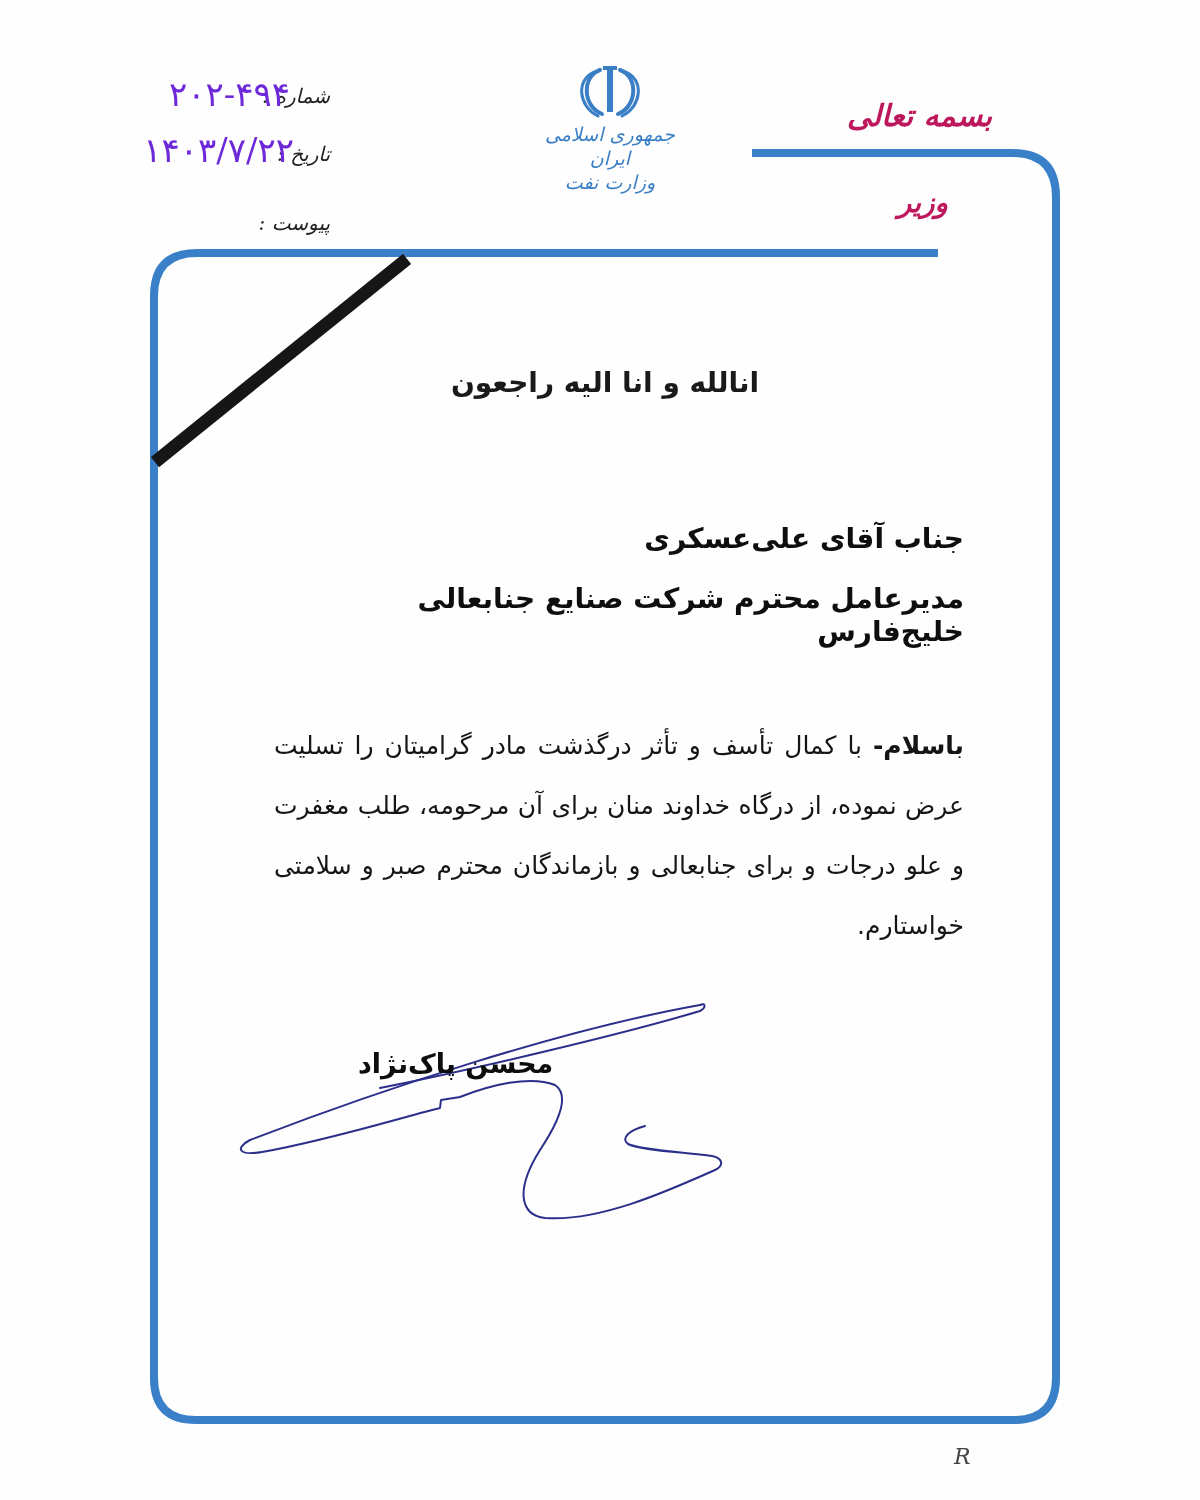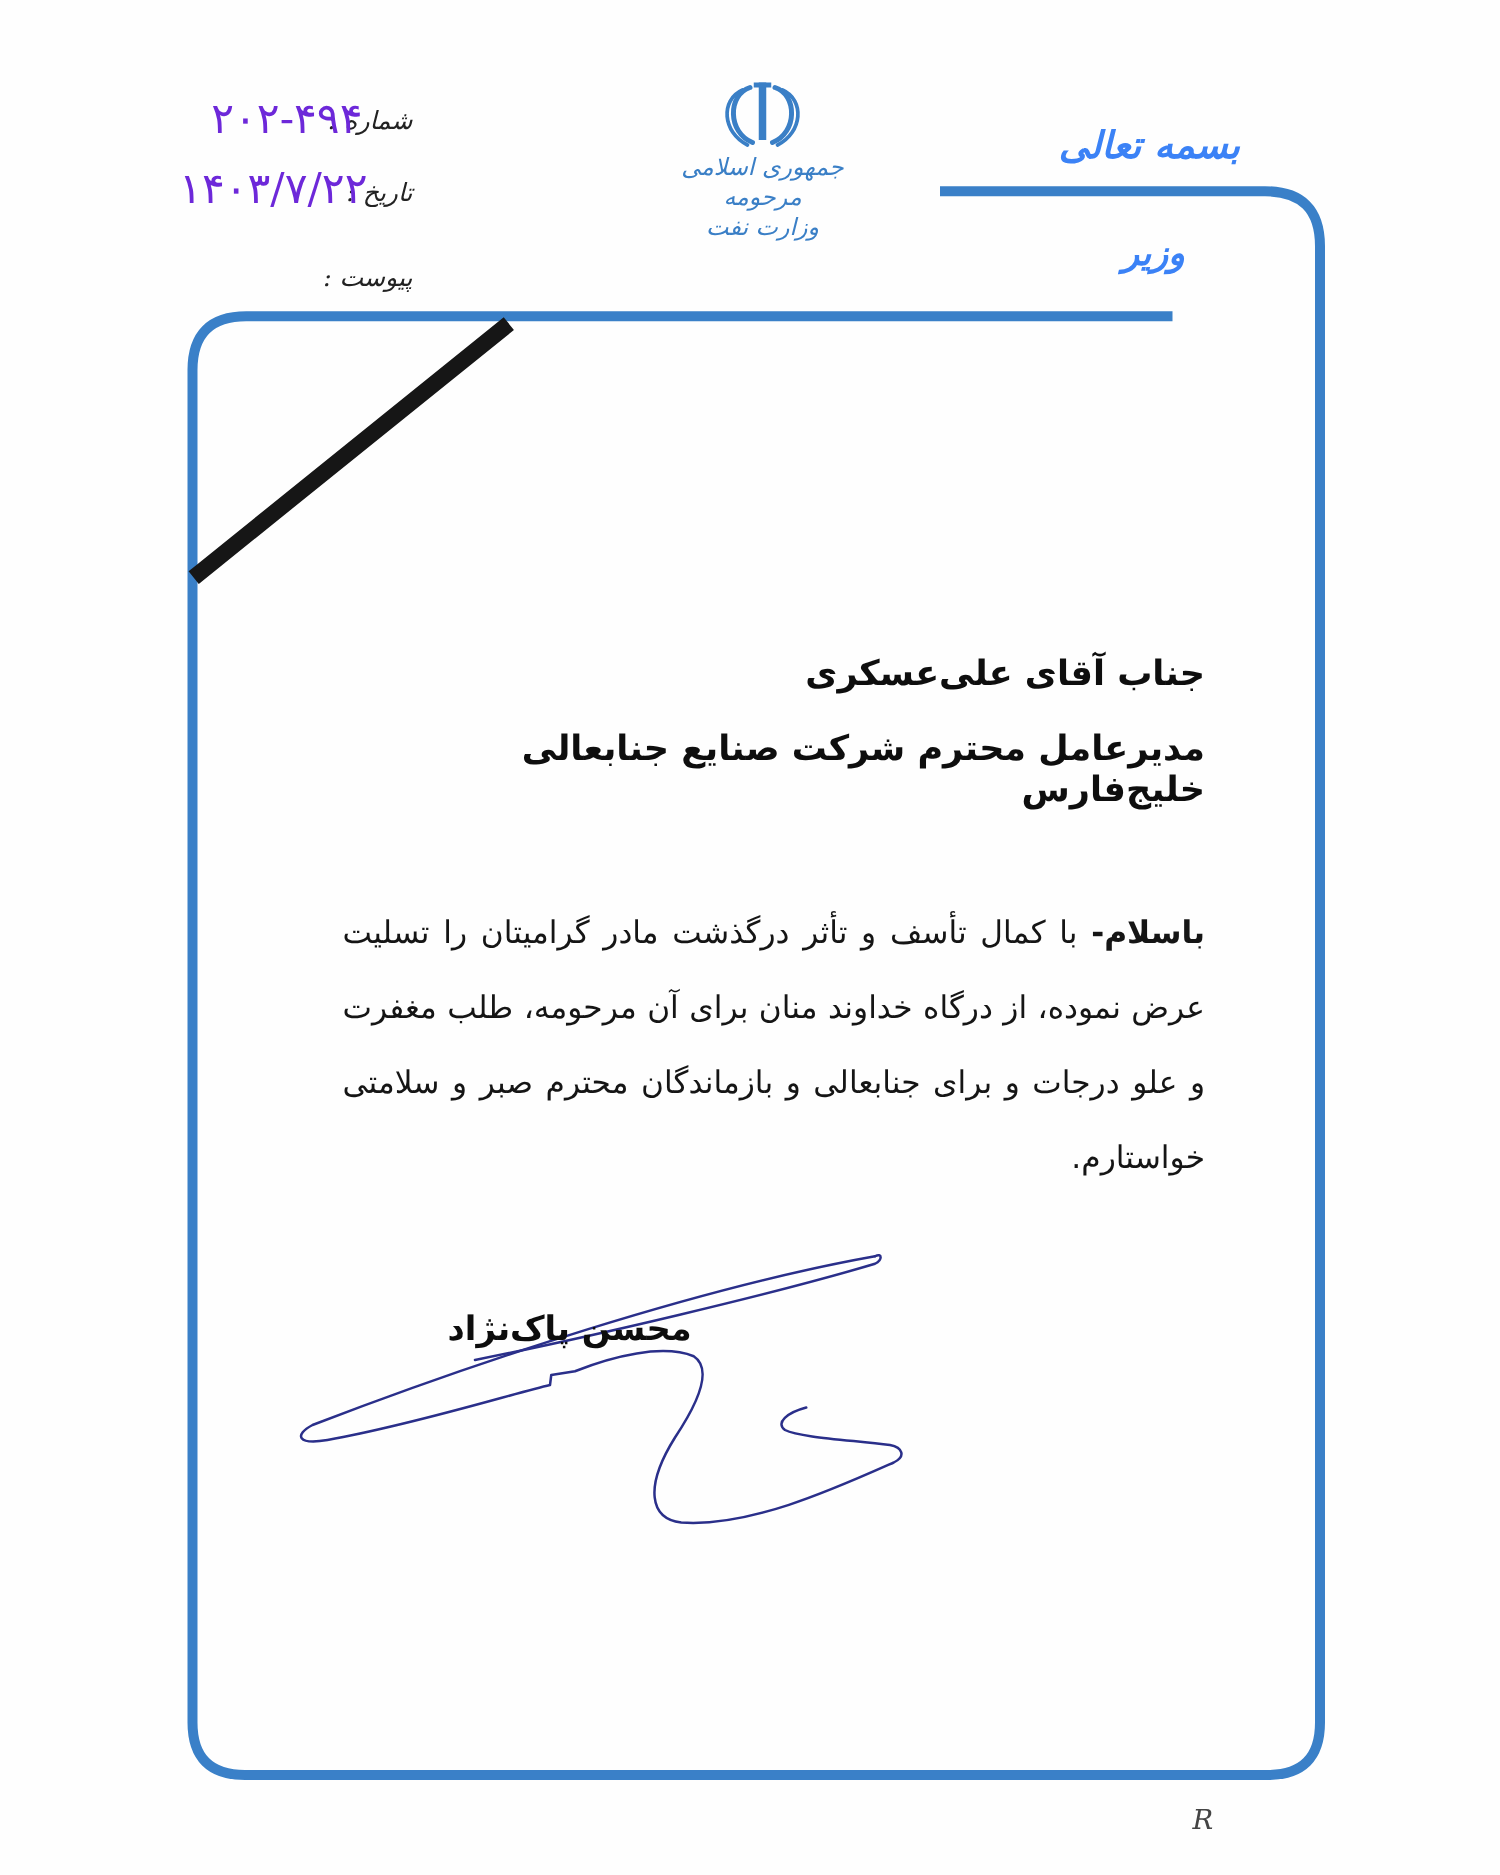--- a/index.html
+++ b/index.html
@@ -50,21 +50,21 @@
       color: #3a7fc6;
       text-align: center;
       width: 160px;
     }
 
     
     .calligraphy {
       font-family: "DejaVu Serif", serif;
       font-style: italic;
       font-weight: bold;
-      color: #3b82f6;
+      color: #be185d;
       margin-left: 19px;
     }
 
     .verse {
       font-family: "DejaVu Sans", sans-serif;
       font-weight: bold;
       font-size: 28px;
       color: #1a1a1a;
     }
     .recipient {
@@ -139,27 +139,28 @@
     <svg width="160" height="58" viewBox="0 0 160 58" style="display:block;">
       <g fill="none" stroke="#3a7fc6" stroke-width="4" stroke-linecap="round">
         <path d="M 70 8 C 52 14, 52 44, 72 52"></path>
         <path d="M 64 10 C 46 18, 48 44, 68 54" stroke-width="3"></path>
         <path d="M 90 8 C 108 14, 108 44, 88 52"></path>
         <path d="M 96 10 C 114 18, 112 44, 92 54" stroke-width="3"></path>
       </g>
       <rect x="77" y="4" width="6" height="46" fill="#3a7fc6"></rect>
       <rect x="73" y="4" width="14" height="4" fill="#3a7fc6"></rect>
     </svg>
-    <div class="emblem-text rtl" style="font-size:19px; line-height:24px; margin-top:2px;">جمهوری اسلامی مرحومه</div>
+    <div class="emblem-text rtl" style="font-size:19px; line-height:24px; margin-top:2px;">جمهوری اسلامی ایران</div>
     <div class="emblem-text rtl" style="font-size:19px; line-height:24px;">وزارت نفت</div>
   </div>
 
   <div class="abs rtl calligraphy" style="right:208px; top:98px; font-size:30px;">بسمه تعالی</div>
   <div class="abs rtl calligraphy" style="right:252px; top:186px; font-size:28px;">وزیر</div>
 
+  <div class="abs rtl verse" style="left:420px; width:370px; top:366px; text-align:center;">انالله و انا الیه راجعون</div>
 
   <div class="abs rtl recipient" style="right:236px; top:522px; width:600px;">جناب آقای علی‌عسکری</div>
   <div class="abs rtl recipient" style="right:236px; top:582px; width:600px;">مدیرعامل محترم شرکت صنایع جنابعالی خلیج‌فارس</div>
 
   <div class="abs rtl body-text" style="right:236px; top:716px;">
     <span class="lead">باسلام-</span><span> با کمال تأسف و تأثر درگذشت مادر گرامیتان را تسلیت عرض نموده، از درگاه خداوند منان برای آن مرحومه، طلب مغفرت و علو درجات و برای جنابعالی و بازماندگان محترم صبر و سلامتی خواستارم.</span>
   </div>
 
   <div class="abs rtl signer" style="left:358px; top:1048px;">محسن پاک‌نژاد</div>
 

